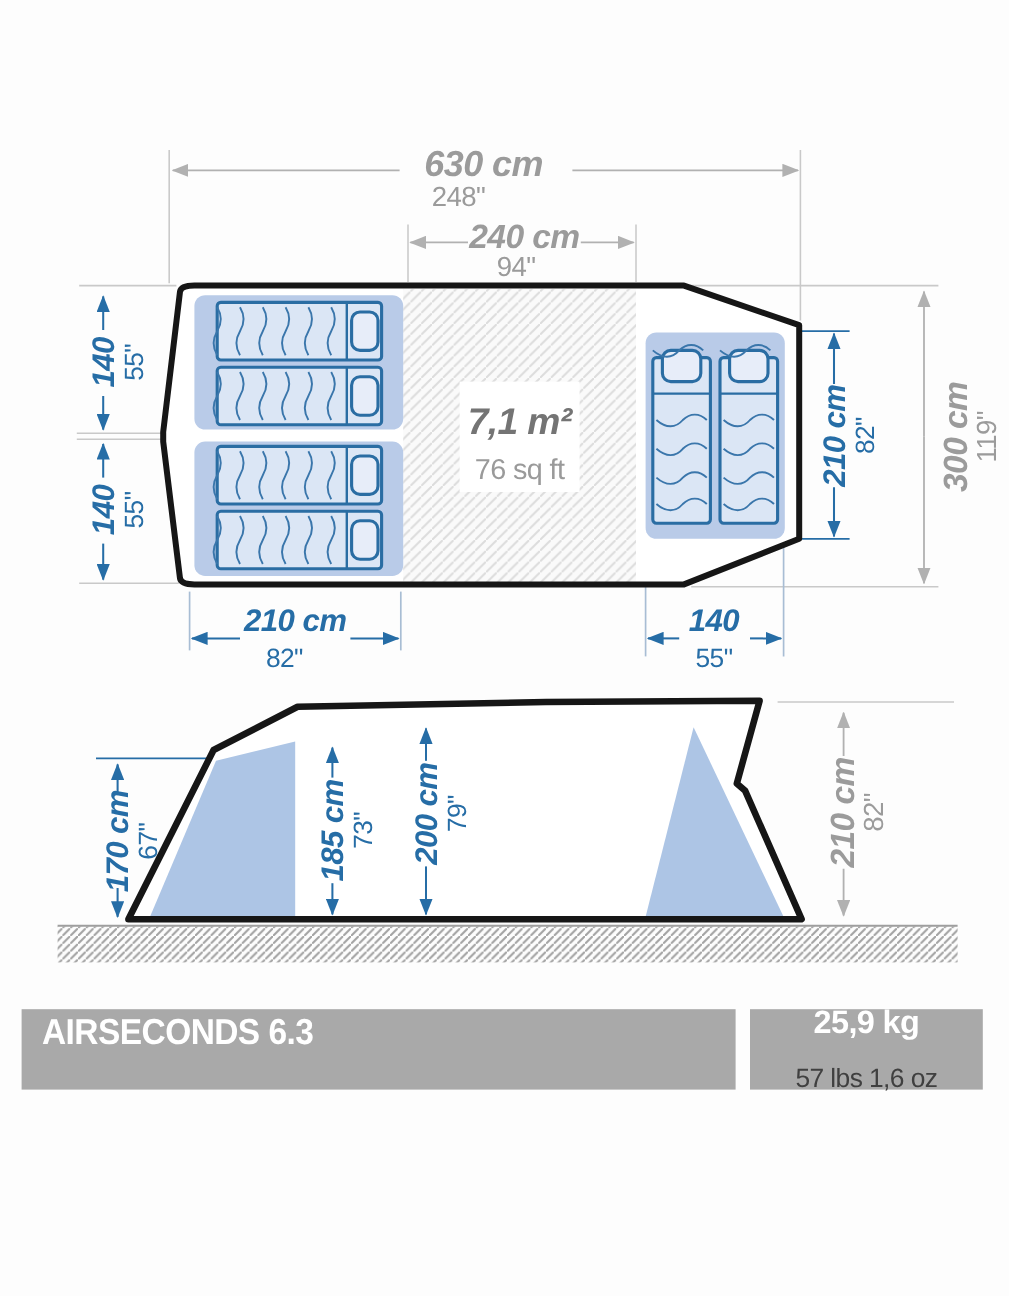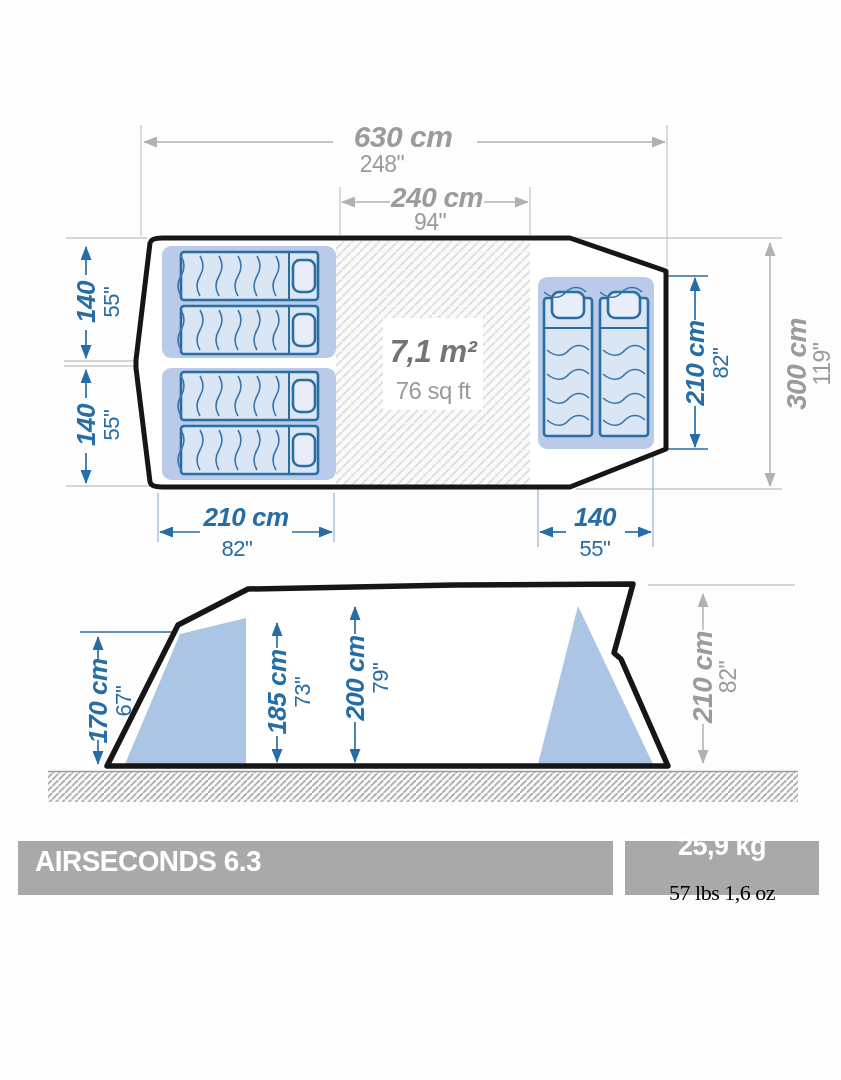--- a/index.html
+++ b/index.html
@@ -11,27 +11,27 @@
   .diG{fill:#9b9b9b;font-size:23px;}
   .dmB{fill:#266da6;font-style:italic;font-weight:700;font-size:26px;}
   .diB{fill:#266da6;font-size:22px;}
   .am {fill:#747474;font-style:italic;font-weight:700;font-size:31px;}
   .ai {fill:#9a9a9a;font-size:24px;}
   .wl {stroke:#c9c9c9;stroke-width:1.3;}
   .wlb{stroke:#266da6;stroke-width:1.4;}
   .wll{stroke:#a8bdd4;stroke-width:1.4;}
   .dlG{stroke:#b1b1b1;stroke-width:1.5;}
   .dlB{stroke:#266da6;stroke-width:1.7;}
-  .footer-bar{position:absolute;top:841px;height:54px;background:#a9a9a9;color:#ffffff;}
+  .footer-bar{position:absolute;top:841px;height:67px;background:#a9a9a9;color:#ffffff;}
   .bar-left{left:18px;width:595px;padding:3px 0 0 17px;box-sizing:border-box;}
   .bar-right{left:625px;width:194px;display:flex;flex-direction:column;align-items:center;justify-content:center;gap:18px;}
   .pname{font-size:30px;font-weight:700;line-height:33px;letter-spacing:-0.5px;display:inline-block;transform:scaleX(.93);transform-origin:left;}
   .pline{font-size:23px;color:#e4e4e4;line-height:25px;letter-spacing:-0.5px;display:inline-block;transform:scaleX(.93);transform-origin:left;}
   .wkg{font-size:27px;font-weight:700;line-height:31px;letter-spacing:-0.5px;}
-  .wlbs{font-size:22px;color:#000000;line-height:26px;letter-spacing:-0.5px;font-family:Liberation Serif, serif;}
+  .wlbs{font-size:22px;color:#404040;line-height:26px;letter-spacing:-0.5px;}
 </style>
 </head>
 <body>
 
 <div id="stage">
 
 <svg width="841" height="835" viewBox="0 0 841 835">
   <defs>
     <marker id="ab" viewBox="0 0 14 11" markerWidth="14" markerHeight="11" refX="13" refY="5.5" orient="auto" markerUnits="userSpaceOnUse">
           <path d="M0,0L14,5.5L0,11Z" fill="#266da6"></path>

